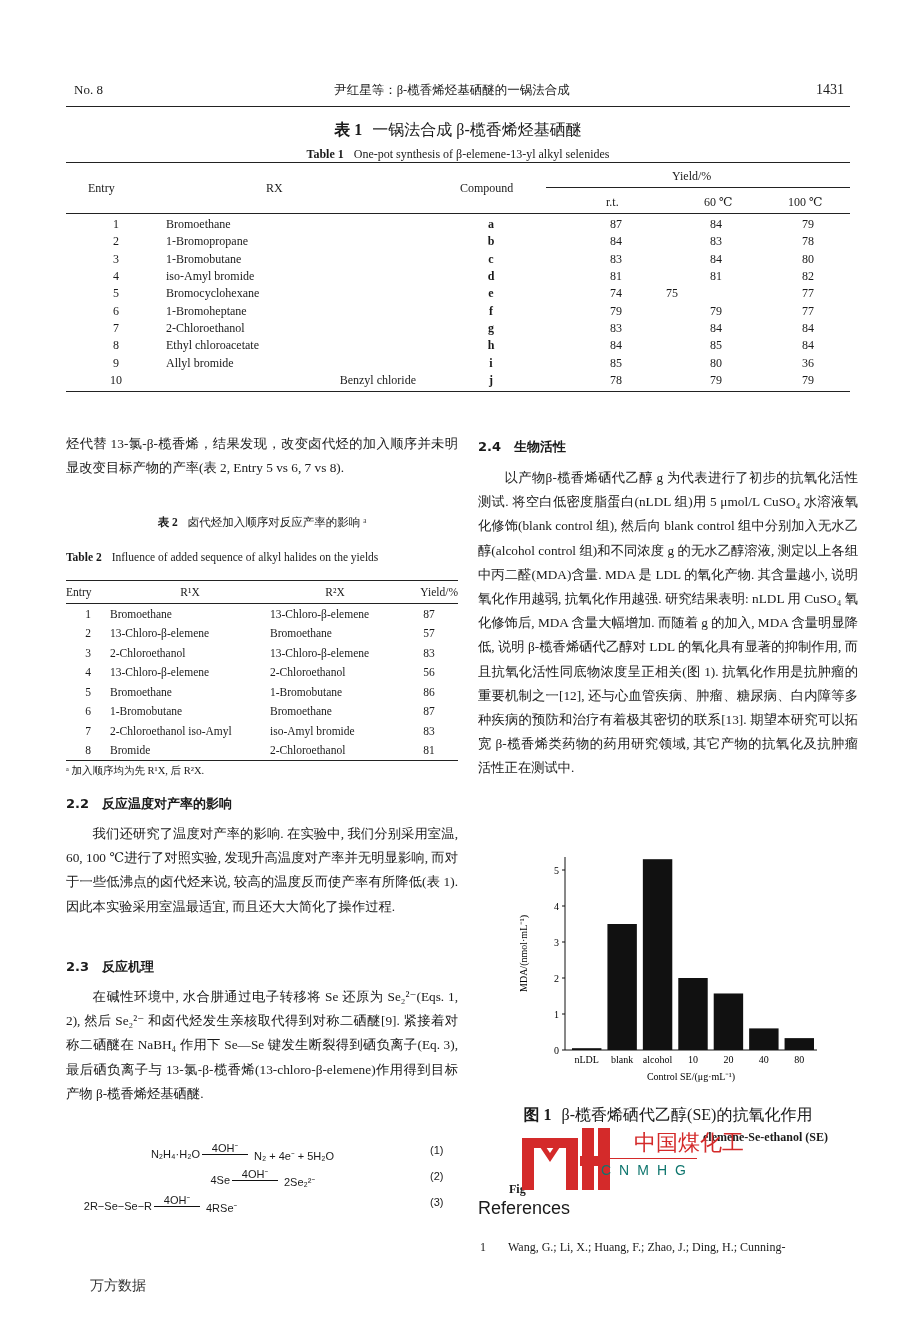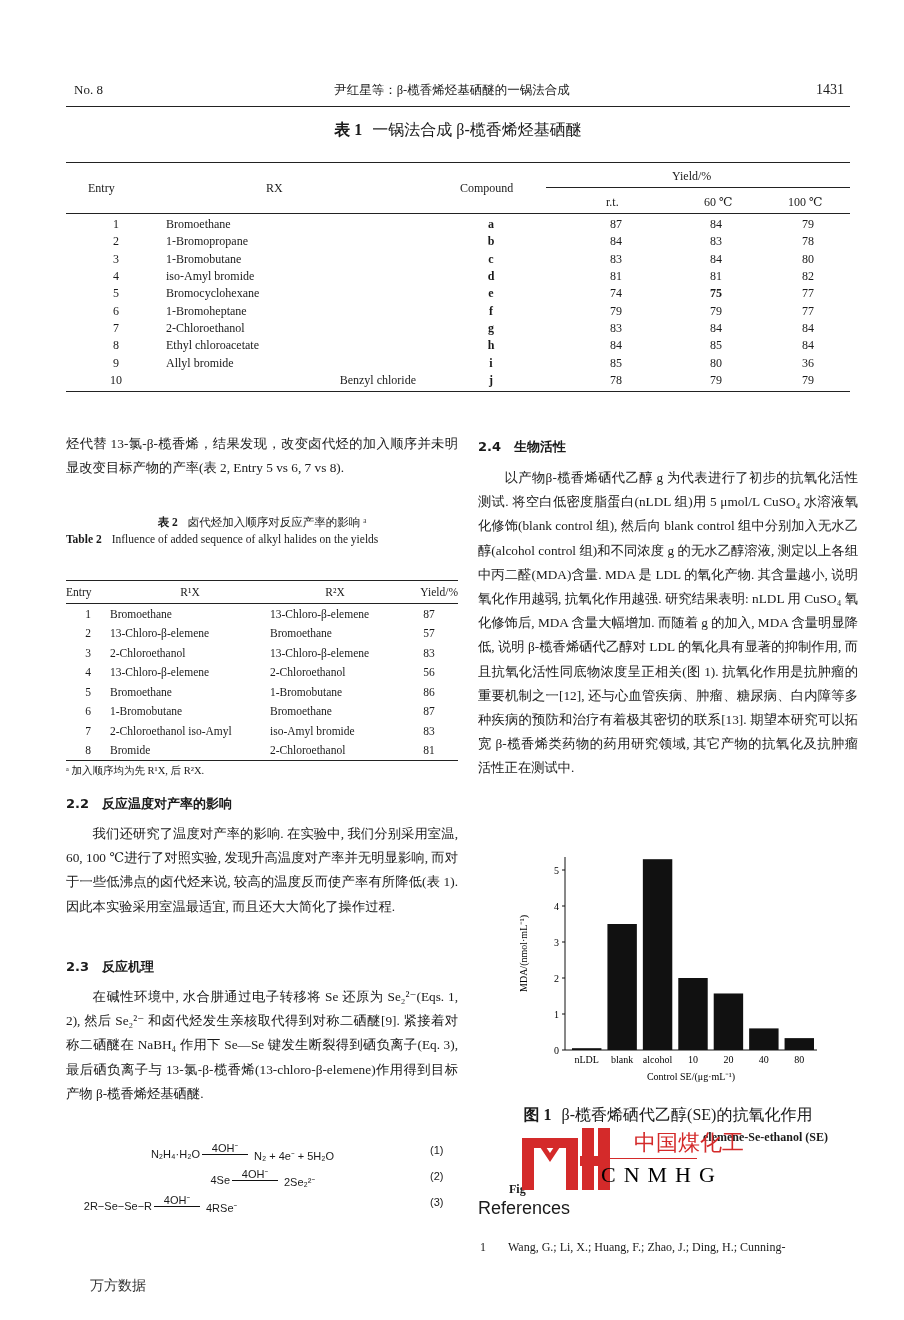--- a/index.html
+++ b/index.html
@@ -13,32 +13,33 @@
   b.lbl{font-weight:bold;margin-right:10px;}
   table{border-collapse:collapse;font-size:12px;}
   td,th{padding:0;font-weight:normal;}
   .t1 td{height:17.3px;}
   .para{font-size:13.3px;line-height:24.2px;text-align:justify;}
   .sec{font-family:"DejaVu Sans",sans-serif;font-weight:bold;font-size:13px;}
   .eq{font-family:"Liberation Sans",sans-serif;font-size:11px;}
   .bar{fill:#111;}
   .tick{font-size:10px;font-family:"Liberation Serif",serif;}
   .logo-zh{font-family:"DejaVu Sans",sans-serif;color:#d42a2a;font-size:22px;margin-left:33px;}
-  .logo-en{font-family:Liberation Serif, serif;color:#000000;font-size:22px;letter-spacing:8px;}
+  .logo-en{font-family:Liberation Sans, sans-serif;color:#0f766e;font-size:14px;letter-spacing:8px;}
 </style>
 </head>
 <body>
 
 <div class="abs hdr" style="left:74px;">No. 8</div>
 <div class="abs hdr" style="left:0;width:904px;text-align:center;font-size:12.5px;">尹红星等：β-榄香烯烃基硒醚的一锅法合成</div>
 <div class="abs hdr" style="right:60px;font-size:14px;">1431</div>
 <div class="abs hdr-rule"></div>
 
 <div class="abs" style="left:66px;width:784px;top:120px;">
   <div class="cap-zh"><b class="lbl">表 1</b><span>一锅法合成 β-榄香烯烃基硒醚</span></div>
+  <div class="cap-en" style="margin-top:6px;"><b class="lbl">Table 1</b><span>One-pot synthesis of β-elemene-13-yl alkyl selenides</span></div>
 </div>
 <div class="abs" style="left:66px;width:784px;top:162px;">
   <div style="border-top:1.5px solid #222;"></div>
   <div style="position:relative;height:50px;border-bottom:1px solid #222;">
     <div class="abs" style="left:22px;top:18px;font-size:12px;">Entry</div>
     <div class="abs" style="left:200px;top:18px;font-size:12px;">RX</div>
     <div class="abs" style="left:394px;top:18px;font-size:12px;">Compound</div>
     <div class="abs" style="left:606px;top:6px;font-size:12px;">Yield/%</div>
     <div class="abs" style="left:480px;right:0;top:24px;border-top:1px solid #222;"></div>
     <div class="abs" style="left:540px;top:32px;font-size:12px;">r.t.</div>
@@ -85,21 +86,21 @@
           <td style="text-align: center; font-weight: bold;">d</td>
           <td style="text-align: center;">81</td>
           <td style="text-align: center;">81</td>
           <td style="text-align: center;">82</td>
         </tr>
         <tr>
           <td style="text-align: center;">5</td>
           <td style="text-align: left;">Bromocyclohexane</td>
           <td style="text-align: center; font-weight: bold;">e</td>
           <td style="text-align: center;">74</td>
-          <td style="text-align: center; font-weight: bold;">75</td>
+          <td style="">75</td>
           <td style="text-align: center;">77</td>
         </tr>
         <tr>
           <td style="text-align: center;">6</td>
           <td style="text-align: left;">1-Bromoheptane</td>
           <td style="text-align: center; font-weight: bold;">f</td>
           <td style="text-align: center;">79</td>
           <td style="text-align: center;">79</td>
           <td style="text-align: center;">77</td>
         </tr>
@@ -137,21 +138,21 @@
         </tr>
       </tbody>
   </table>
   <div style="border-top:1.5px solid #222;margin-top:2px;"></div>
 </div>
 
 <div class="abs para" style="left:66px;width:392px;top:432px;">烃代替 13-氯-β-榄香烯，结果发现，改变卤代烃的加入顺序并未明显改变目标产物的产率(表 2, Entry 5 vs 6, 7 vs 8).</div>
 
 <div class="abs" style="left:66px;width:392px;top:515px;font-size:11.5px;">
   <div style="text-align:center;"><b class="lbl">表 2</b><span>卤代烃加入顺序对反应产率的影响 ᵃ</span></div>
-  <div style="margin-top:0;line-height:18px;"><b class="lbl">Table 2</b><span>Influence of added sequence of alkyl halides on the yields</span></div>
+  <div style="margin-top:18px;line-height:18px;"><b class="lbl">Table 2</b><span>Influence of added sequence of alkyl halides on the yields</span></div>
 </div>
 <div class="abs" style="left:66px;width:392px;top:580px;font-size:11.5px;">
   <div style="border-top:1.5px solid #222;"></div>
   <table style="width:392px;font-size:11.5px;">
     <colgroup>
         <col style="width:44px">
         <col style="width:160px">
         <col style="width:130px">
         <col style="width:58px">
       </colgroup>

